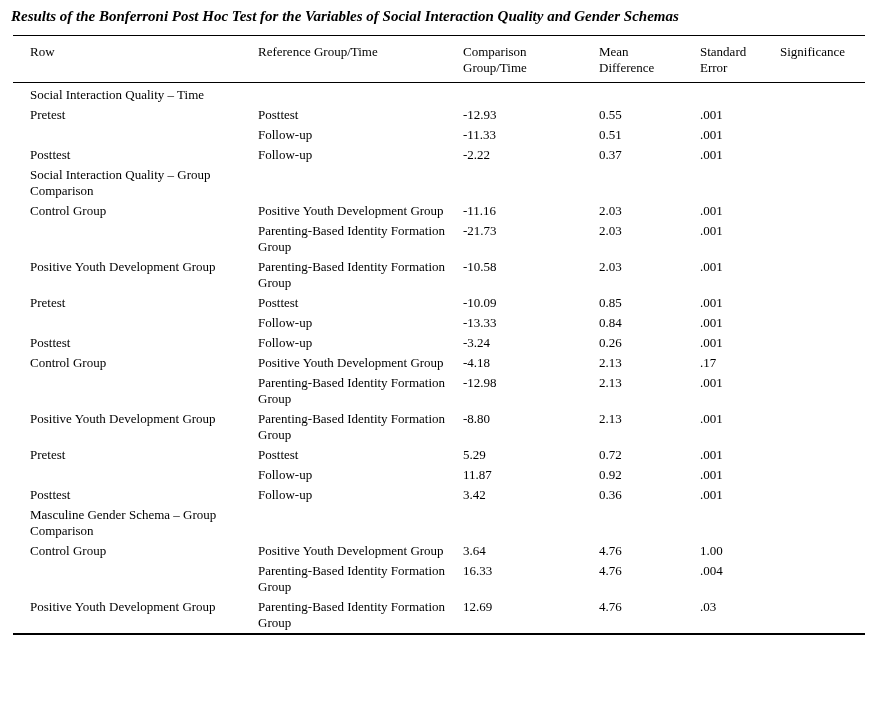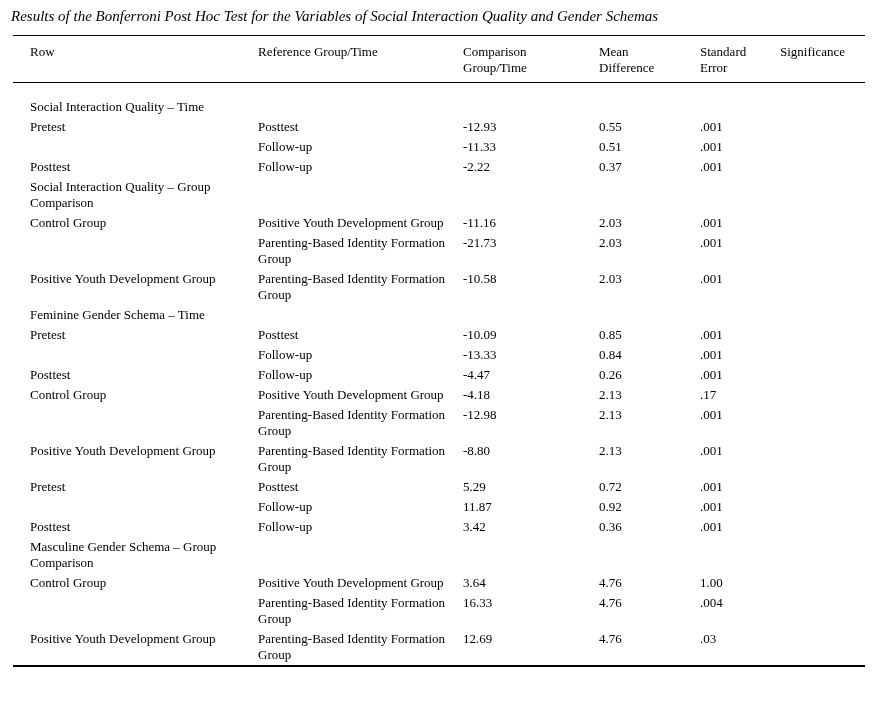--- a/index.html
+++ b/index.html
@@ -21,21 +21,21 @@
     background: #ffffff;
   }
   .doc-title {
     position: absolute;
     left: 11px;
     top: 7px;
     width: 860px;
     font-size: 15px;
     line-height: 19px;
     font-style: italic;
-    font-weight: normal;
+    font-weight: bold;
     white-space: nowrap;
   }
   table.results {
     position: absolute;
     left: 13px;
     top: 35px;
     width: 852px;
     border-collapse: collapse;
     table-layout: fixed;
     border-top: 1.6px solid #000000;
@@ -59,21 +59,21 @@
   th {
     border-bottom: 1.6px solid #000000;
     padding-top: 8px;
     padding-bottom: 6px;
     white-space: pre-line;
   }
   th:first-child, td:first-child {
     padding-left: 17px;
   }
   tbody tr:first-child td {
-    padding-top: 16px;
+    padding-top: 4px;
   }
 </style>
 </head>
 <body>
 
 <div class="page">
   <div class="doc-title">Results of the Bonferroni Post Hoc Test for the Variables of Social Interaction Quality and Gender Schemas</div>
 
   <table class="results">
     <colgroup>
@@ -156,47 +156,39 @@
         </tr>
         <tr>
           <td>Positive Youth Development Group</td>
           <td>Parenting-Based Identity Formation Group</td>
           <td>-10.58</td>
           <td>2.03</td>
           <td>.001</td>
           <td></td>
         </tr>
         <tr>
-          <td>Feminine Gender Schema – Time</td>
-          <td></td>
-          <td></td>
-          <td></td>
-          <td></td>
-          <td></td>
-        </tr>
-        <tr>
           <td>Pretest</td>
           <td>Posttest</td>
           <td>-10.09</td>
           <td>0.85</td>
           <td>.001</td>
           <td></td>
         </tr>
         <tr>
           <td></td>
           <td>Follow-up</td>
           <td>-13.33</td>
           <td>0.84</td>
           <td>.001</td>
           <td></td>
         </tr>
         <tr>
           <td>Posttest</td>
           <td>Follow-up</td>
-          <td>-4.47</td>
+          <td>-3.24</td>
           <td>0.26</td>
           <td>.001</td>
           <td></td>
         </tr>
         <tr>
           <td>Control Group</td>
           <td>Positive Youth Development Group</td>
           <td>-4.18</td>
           <td>2.13</td>
           <td>.17</td>

